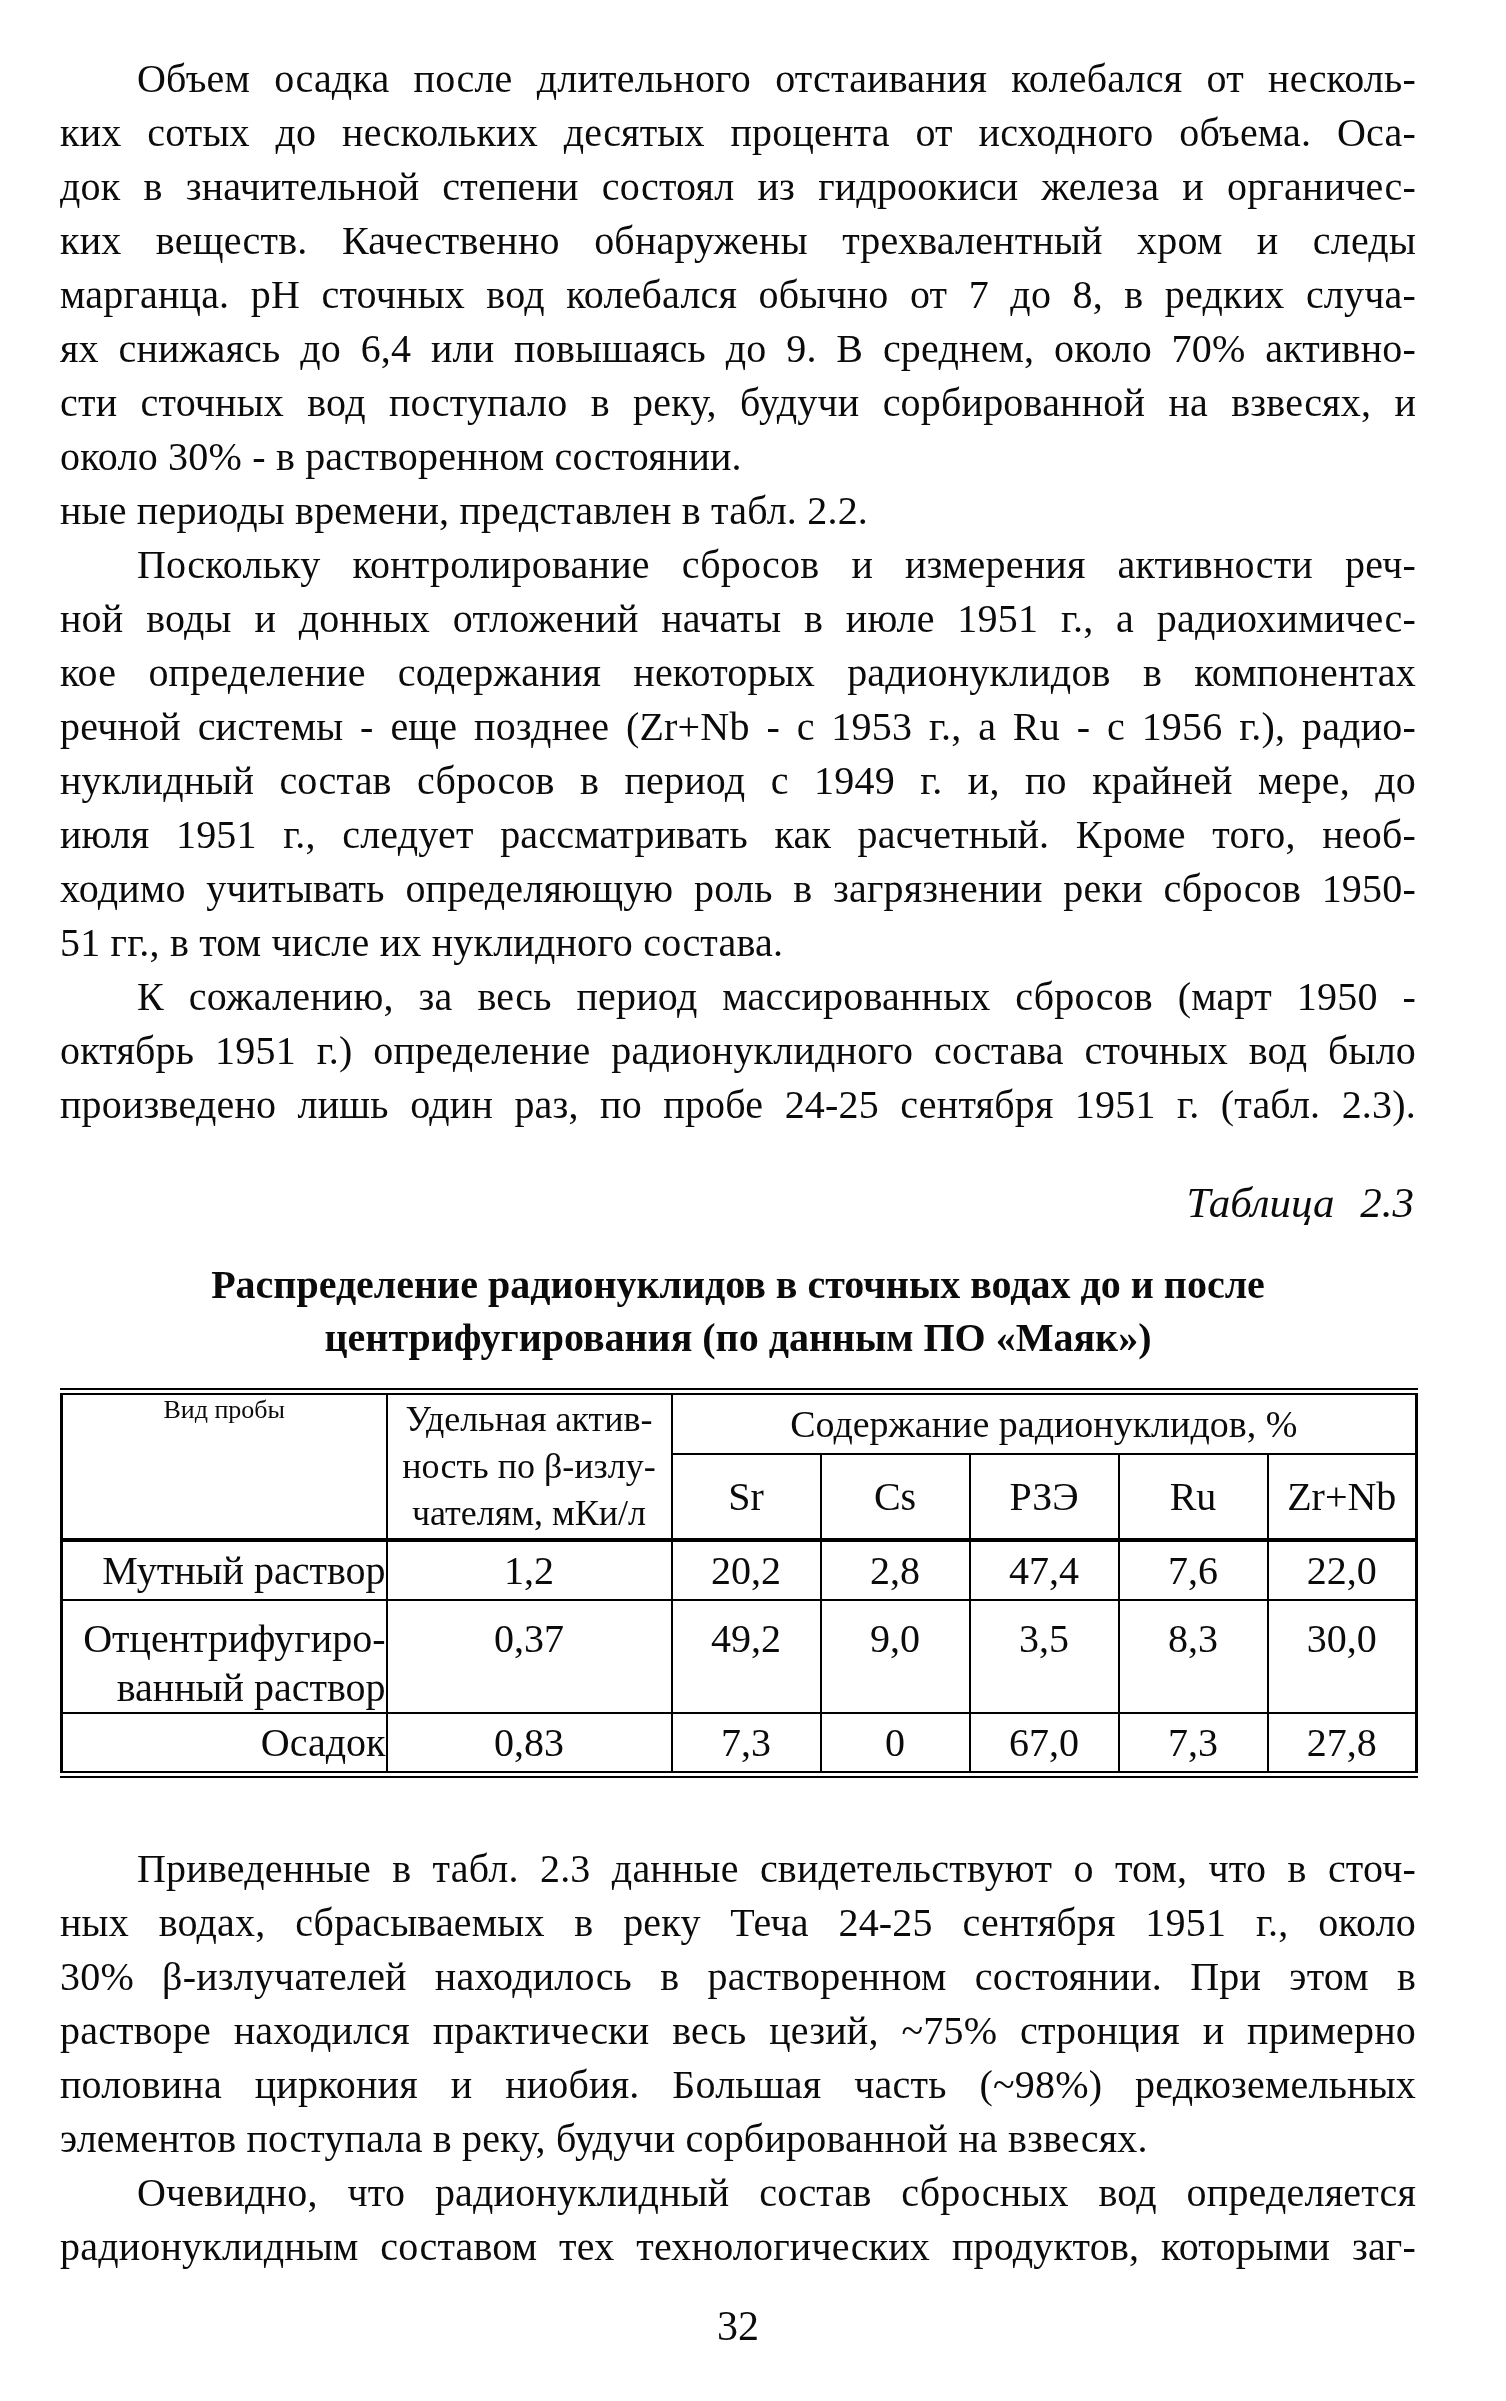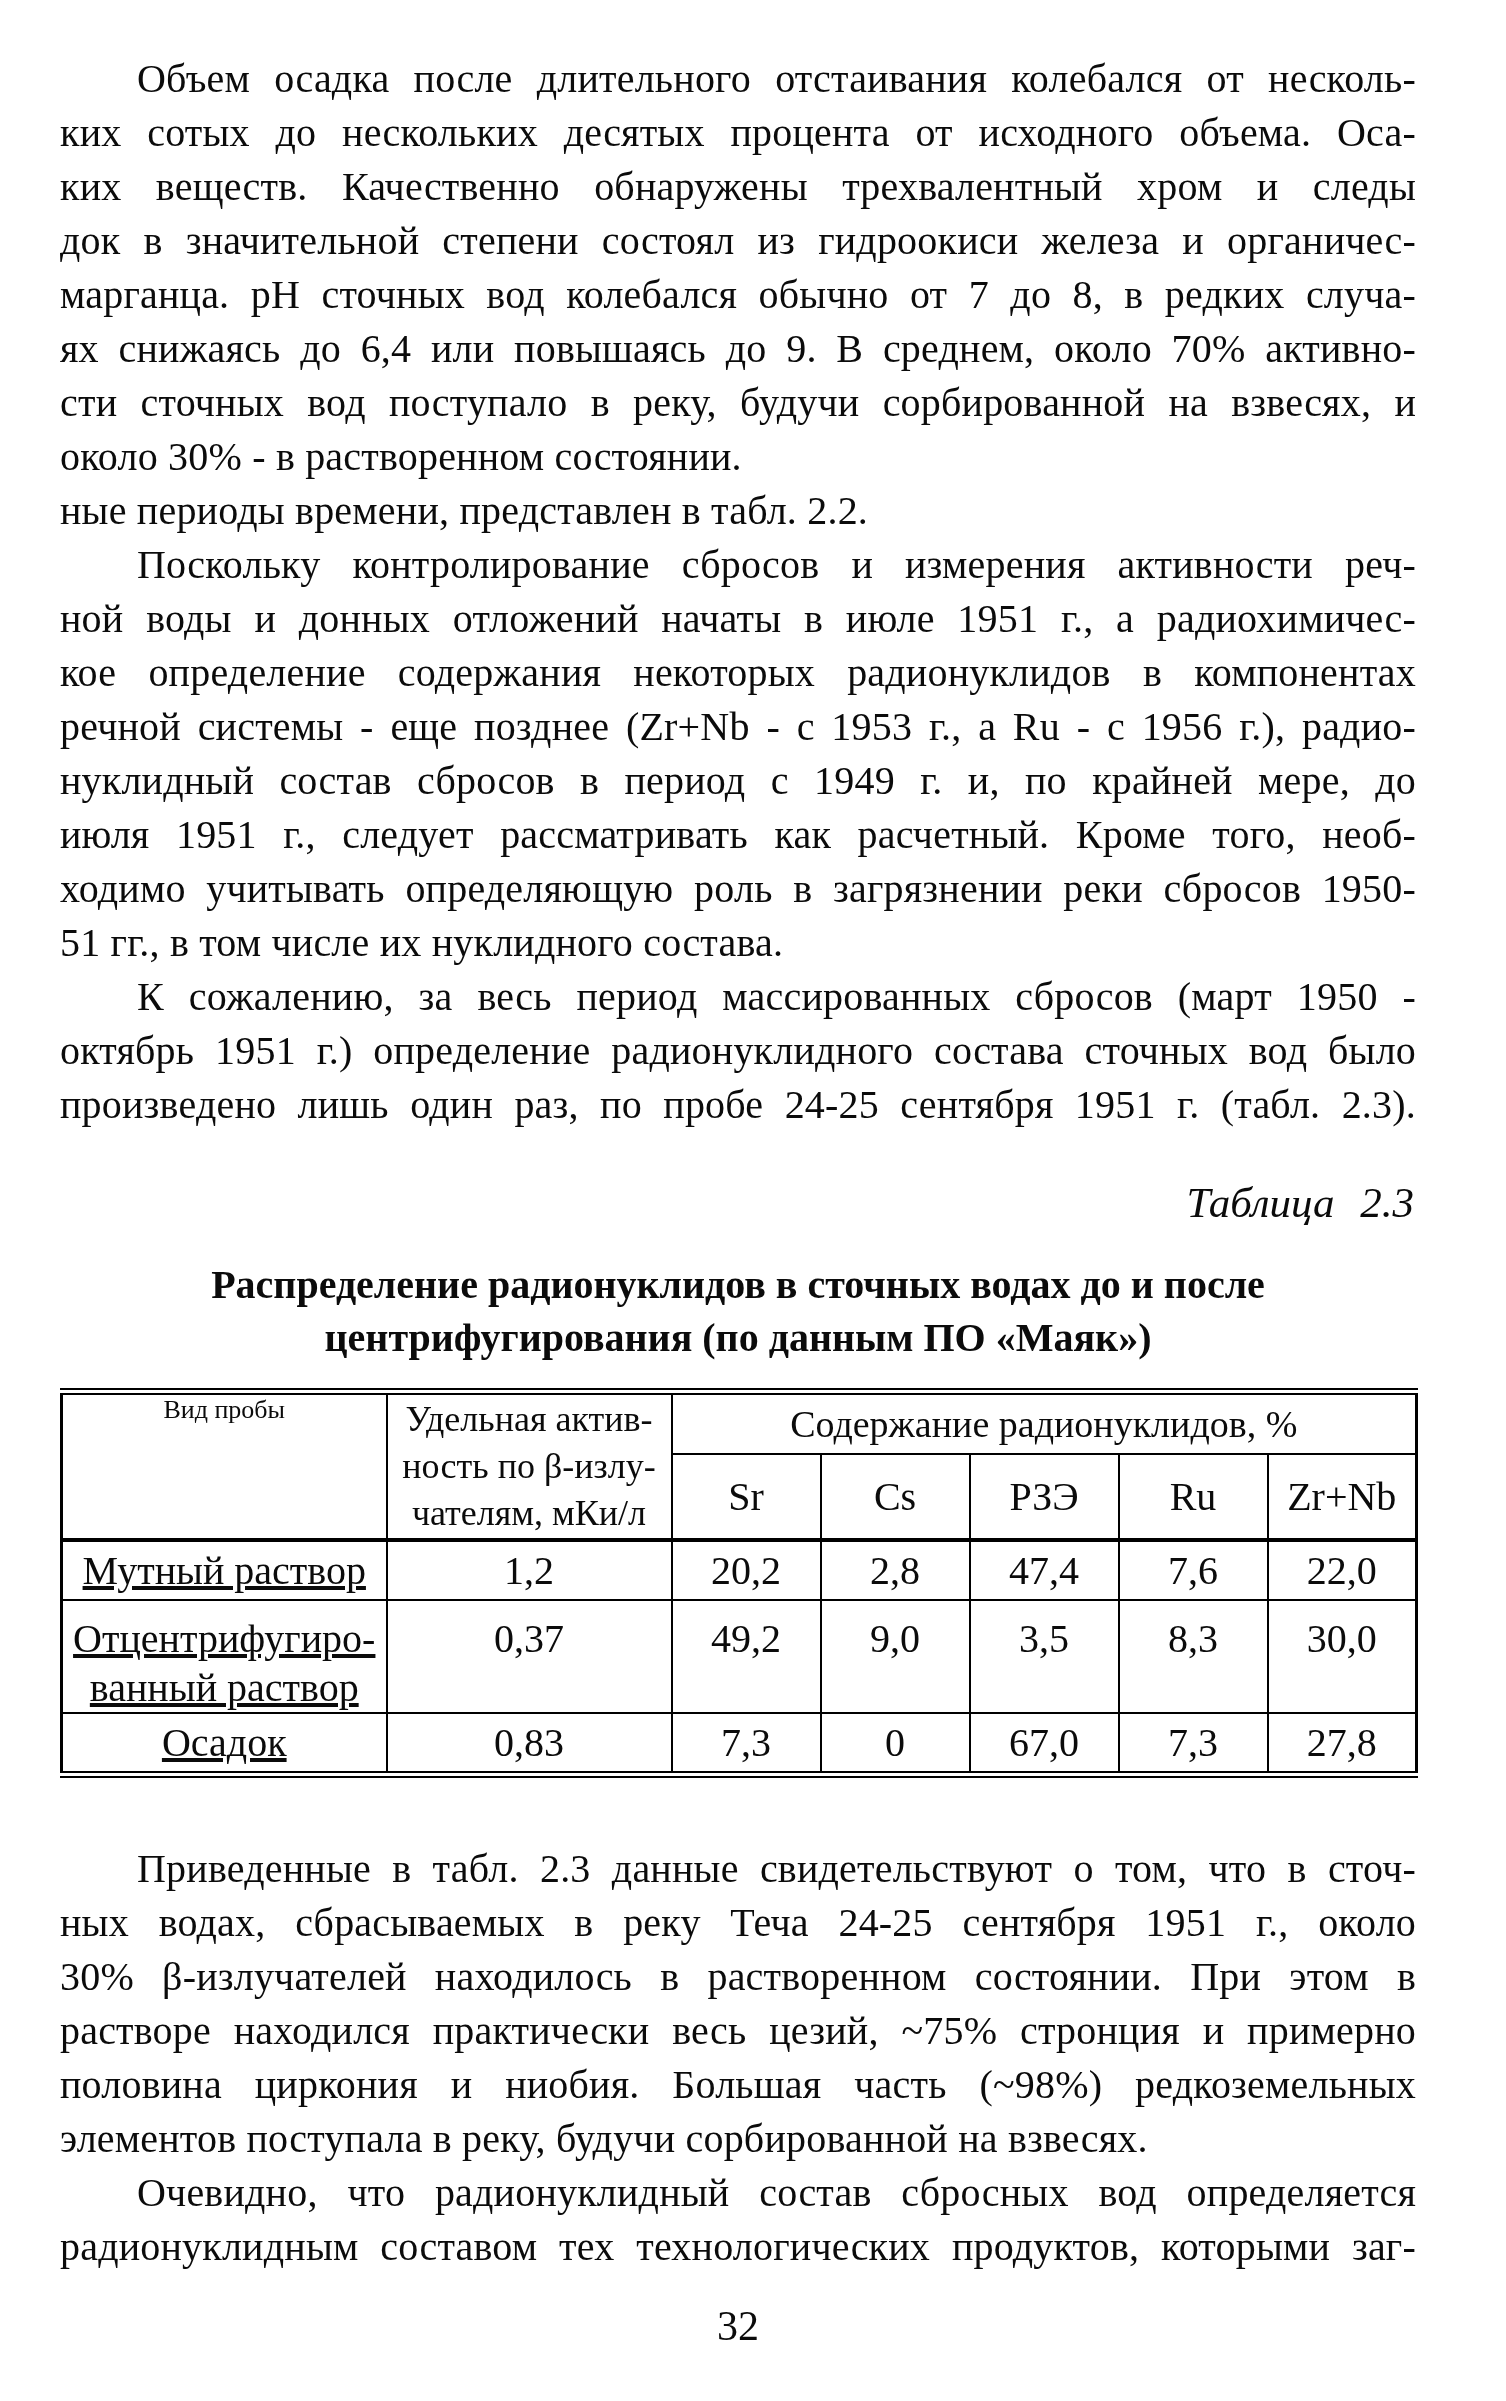--- a/index.html
+++ b/index.html
@@ -106,24 +106,23 @@
     vertical-align: middle;
   }
   .th-nuclide {
     font-size: 40px;
     height: 83px;
     text-align: center;
     vertical-align: middle;
   }
   tbody td { font-size: 40px; line-height: 49px; }
   tbody .cell-sample {
-    text-align: center;
+    text-align: right;
     padding-left: 19px;
     vertical-align: middle;
-    text-decoration: underline;
   }
   tbody .cell-value {
     text-align: center;
     vertical-align: middle;
   }
   tbody tr.r0 { height: 60px; }
   tbody tr.r1 { height: 104px; }
   tbody tr.r2 { height: 62px; }
   tbody tr.top td {
     vertical-align: top;
@@ -142,22 +141,22 @@
 </head>
 <body>
 
 <div class="page">
   <div class="content">
 
     <div class="text-block" id="paragraphs-top">
         <div class="para">
           <div class="line first">Объем осадка после длительного отстаивания колебался от несколь-</div>
           <div class="line">ких сотых до нескольких десятых процента от исходного объема. Оса-</div>
+          <div class="line">док в значительной степени состоял из гидроокиси железа и органичес-</div>
           <div class="line">ких веществ. Качественно обнаружены трехвалентный хром и следы</div>
-          <div class="line">док в значительной степени состоял из гидроокиси железа и органичес-</div>
           <div class="line">марганца. pH сточных вод колебался обычно от 7 до 8, в редких случа-</div>
           <div class="line">ях снижаясь до 6,4 или повышаясь до 9. В среднем, около 70% активно-</div>
           <div class="line">сти сточных вод поступало в реку, будучи сорбированной на взвесях, и</div>
           <div class="line last">около 30% - в растворенном состоянии.</div>
         </div>
         <div class="para">
           <div class="line last">ные периоды времени, представлен в табл. 2.2.</div>
         </div>
         <div class="para">
           <div class="line first">Поскольку контролирование сбросов и измерения активности реч-</div>

